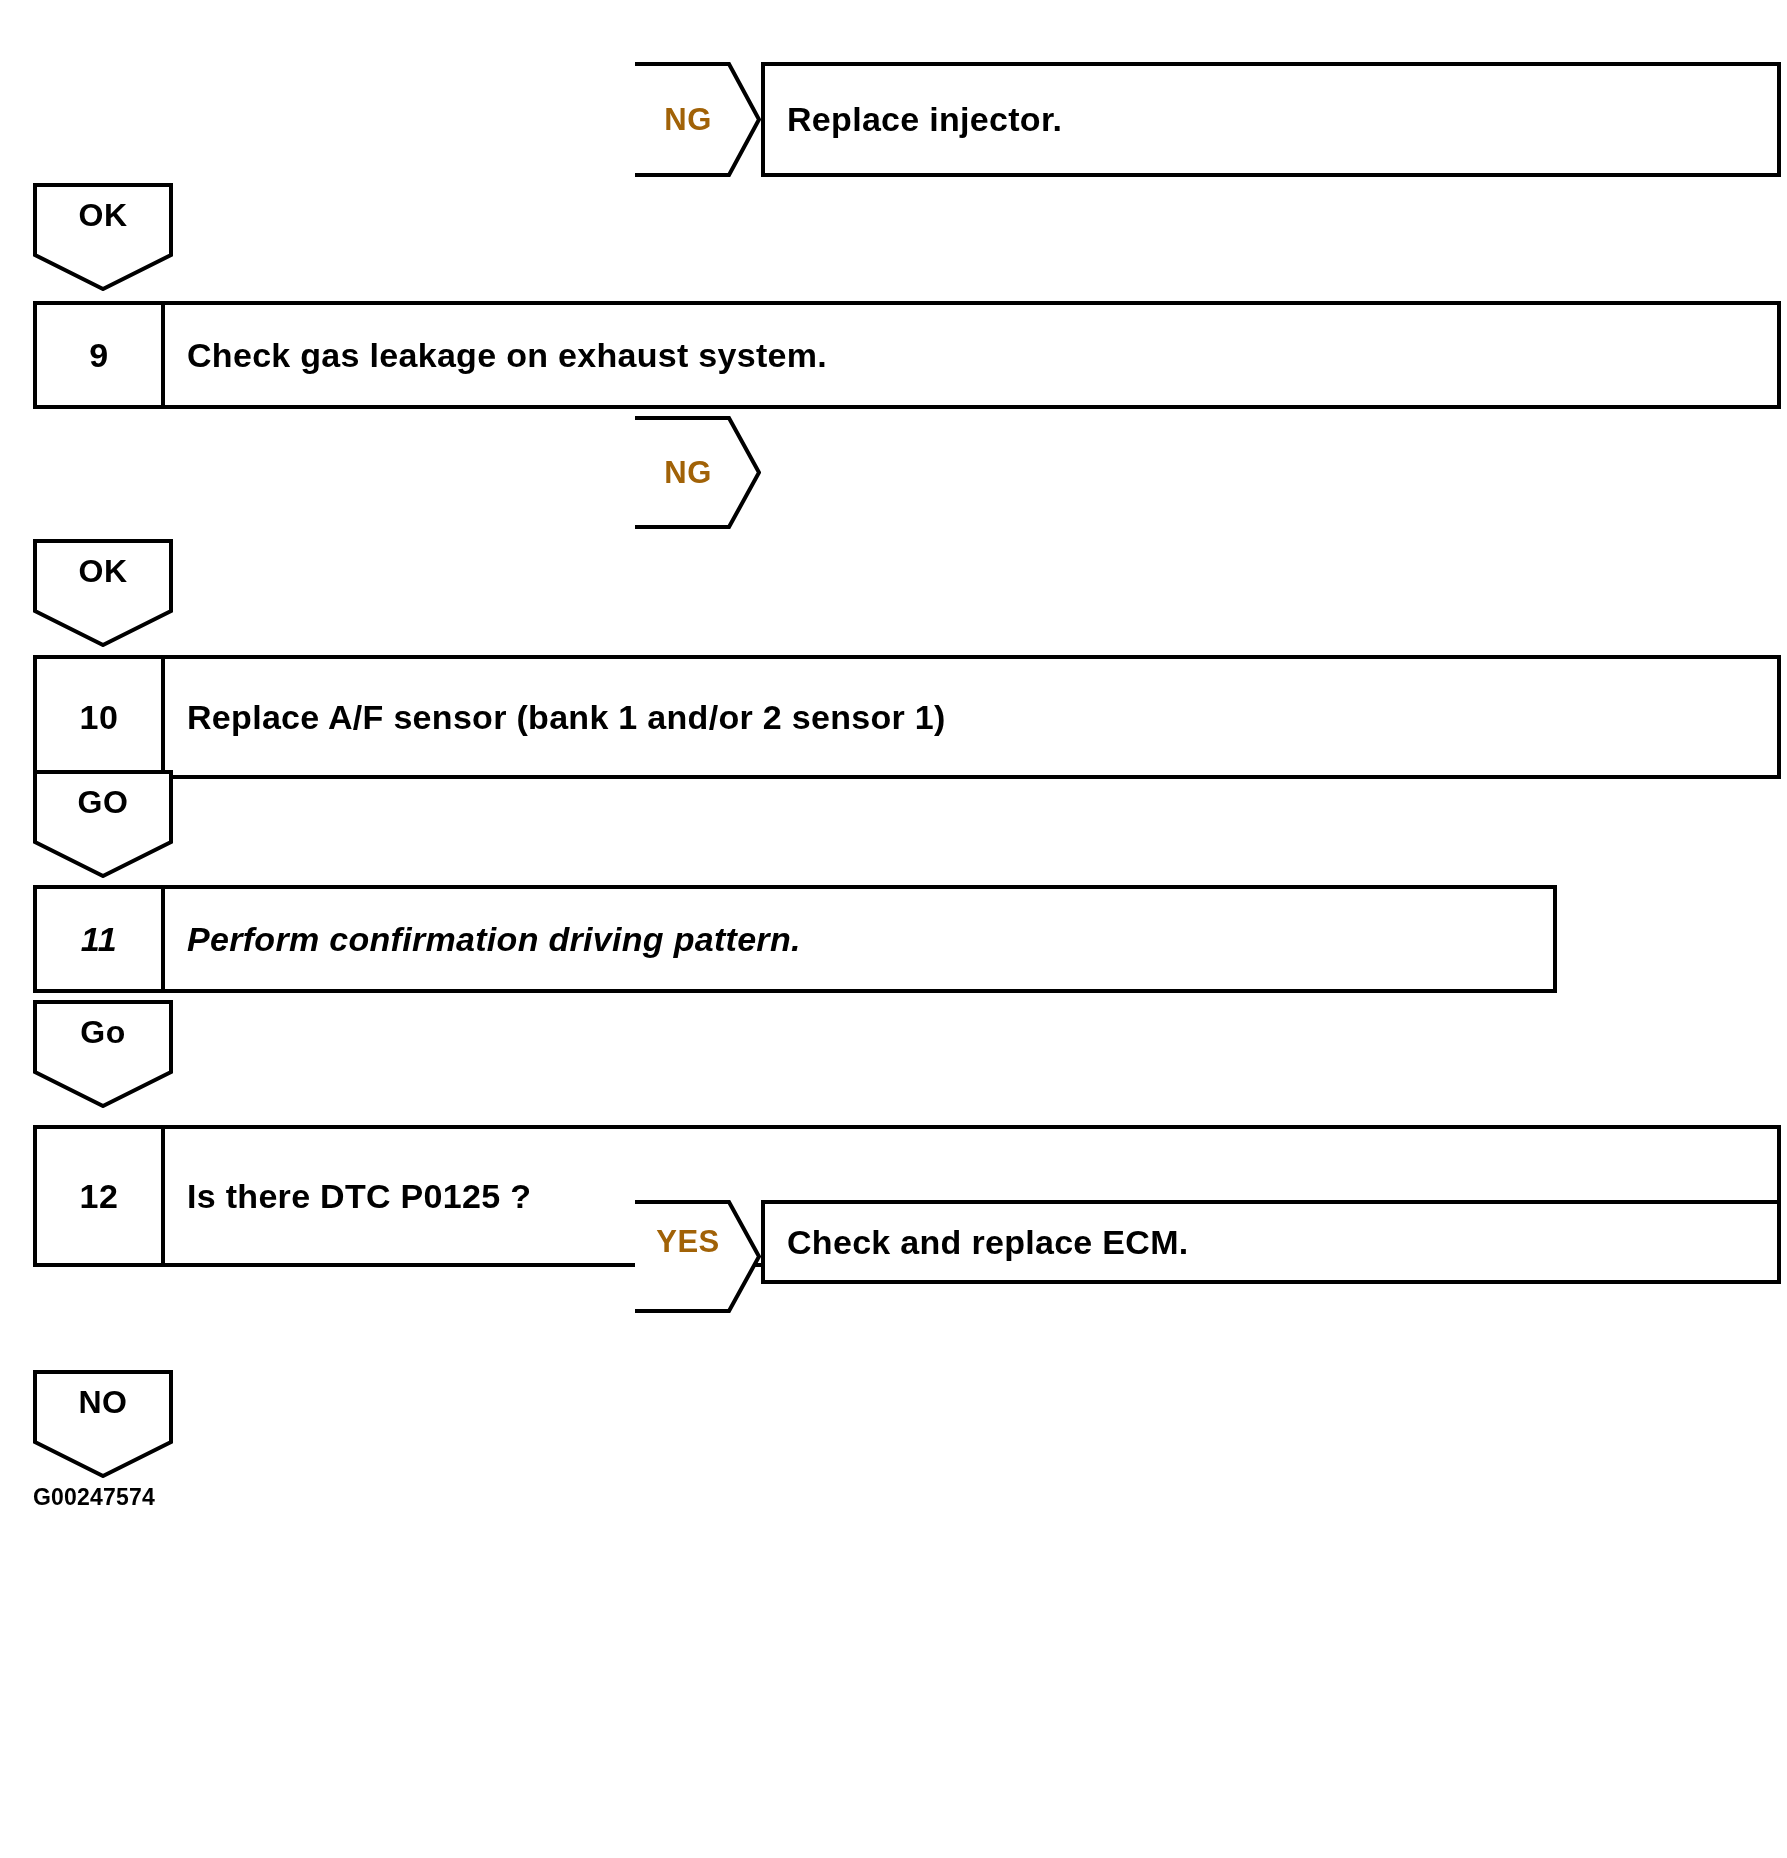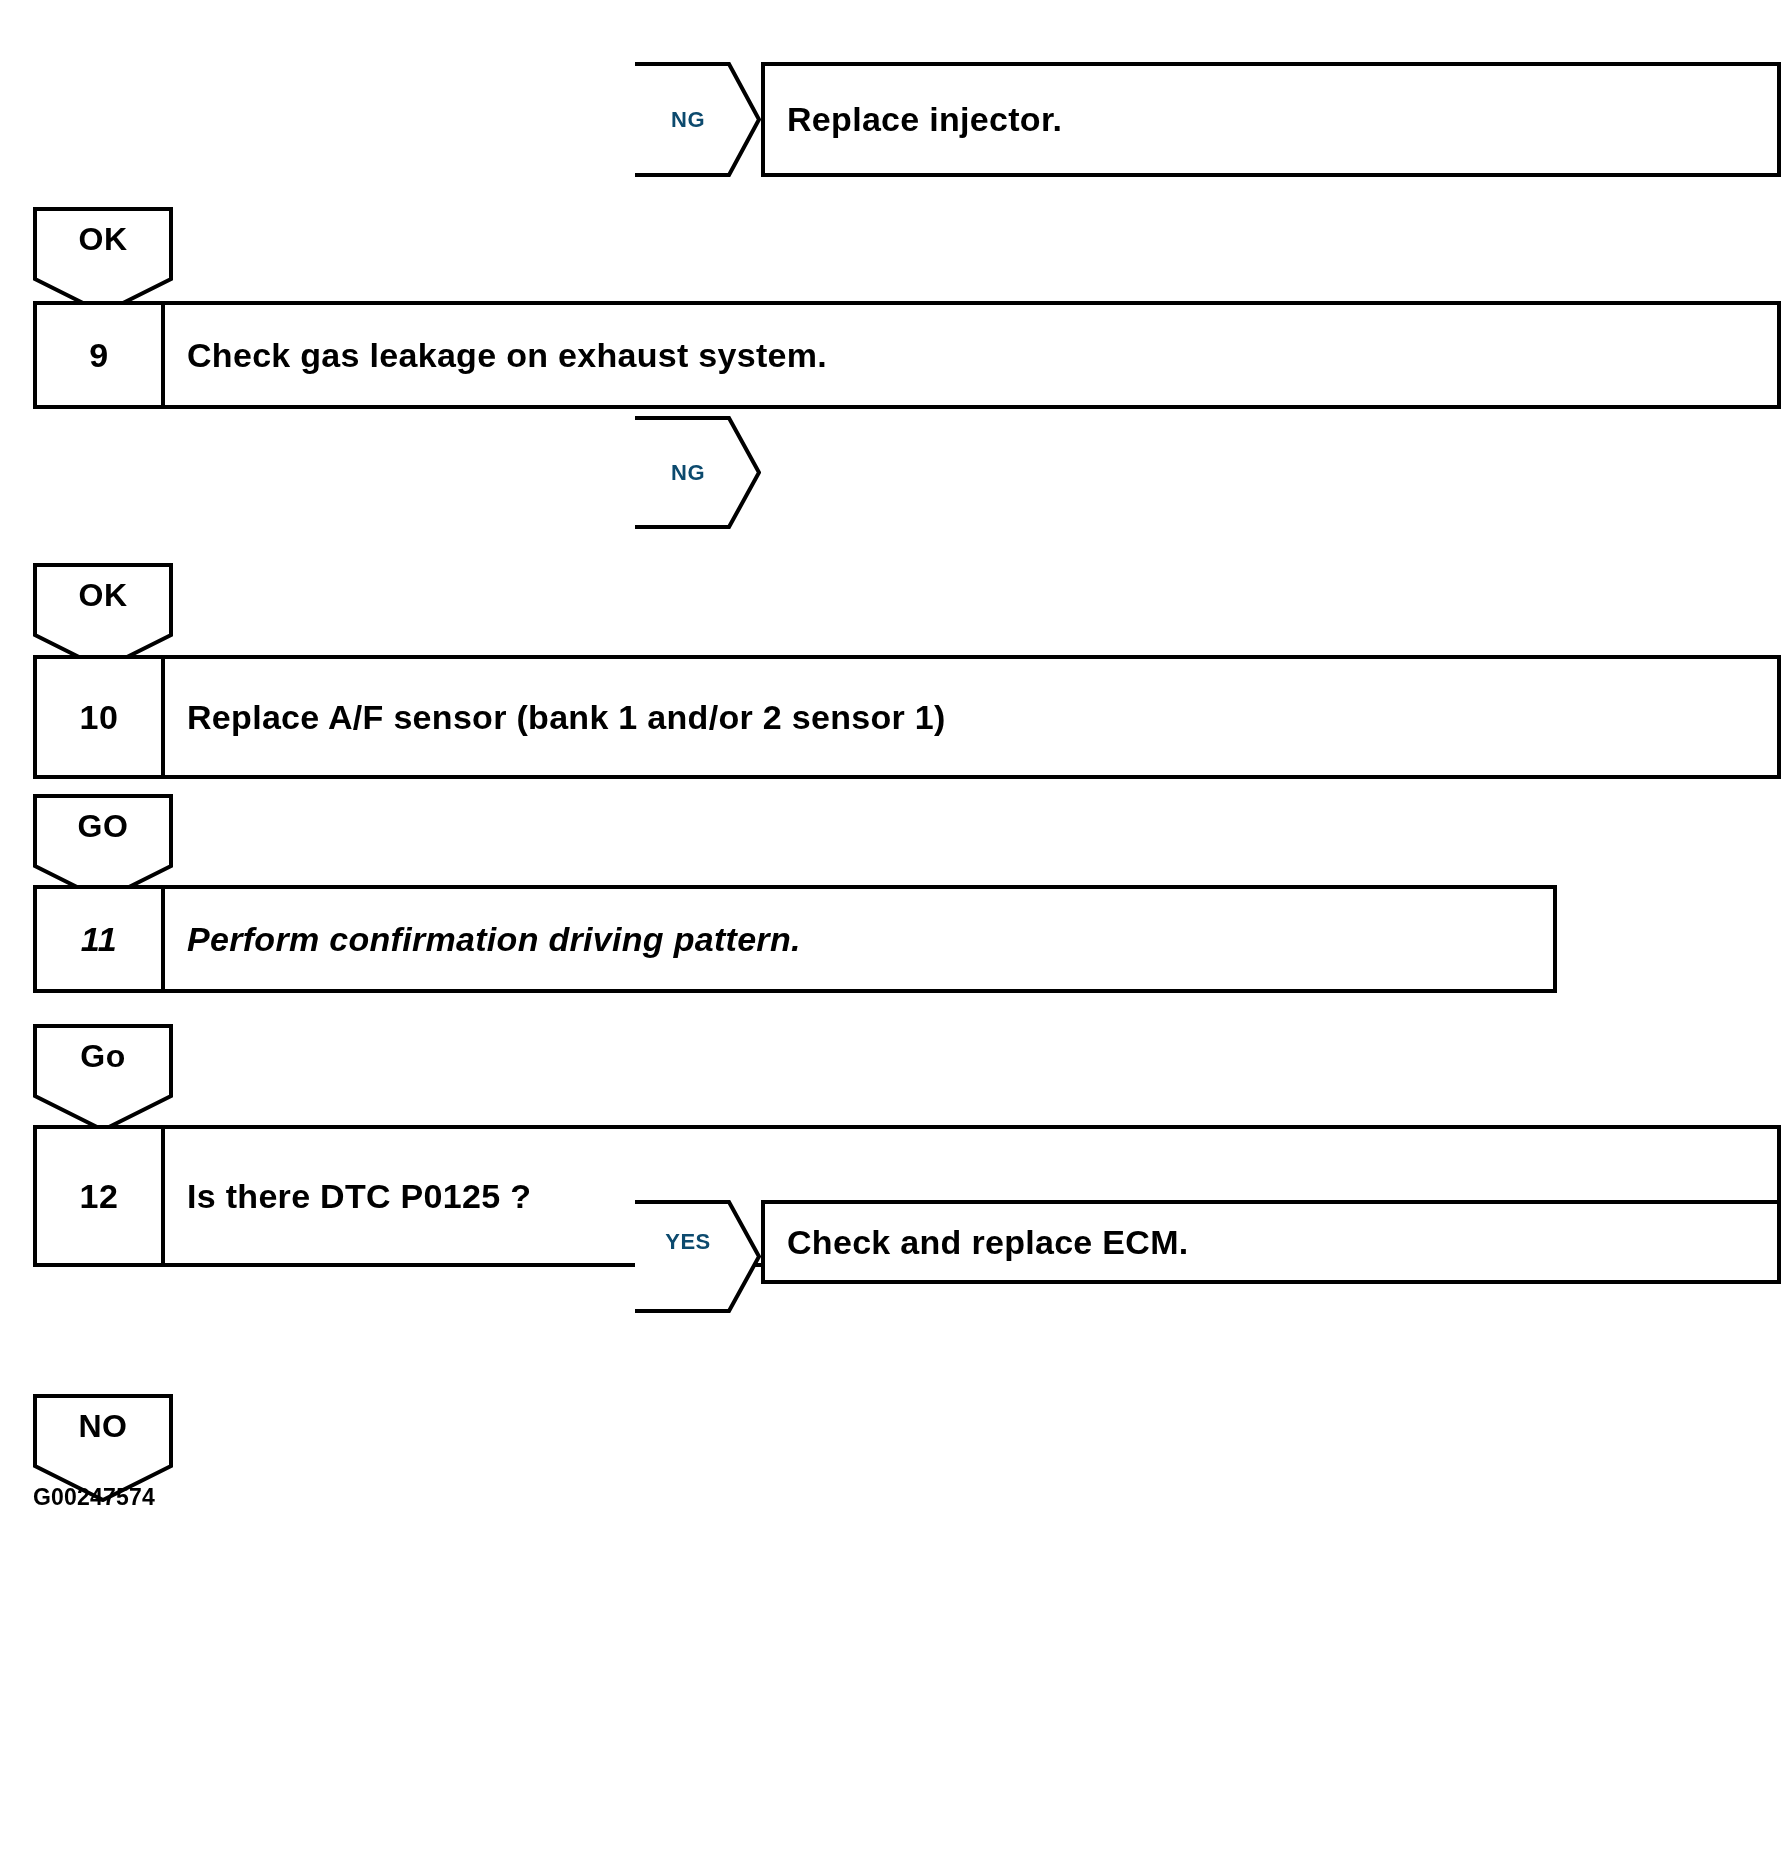--- a/index.html
+++ b/index.html
@@ -68,23 +68,23 @@
     position: absolute;
     inset: 0;
   }
   .result-tag .tag-label {
     position: absolute;
     inset: 0;
     display: flex;
     align-items: center;
     justify-content: center;
     padding-right: 18px;
-    font-size: 22px;
-    font-weight: bold;
-    color: #0c4a6e;
+    font-size: 31px;
+    font-weight: bold;
+    color: #a16207;
     letter-spacing: 0.5px;
   }
   .result-box {
     flex: 1;
     border: 4px solid #000;
     box-sizing: border-box;
     background: #fff;
     display: flex;
     align-items: center;
     padding-left: 22px;
@@ -93,21 +93,20 @@
     color: #000;
     letter-spacing: 0.3px;
     text-align: right;
   }
 
   
   .down-arrow {
     position: absolute;
     width: 140px;
     height: 108px;
-    margin-top: 24px;
   }
   .down-arrow svg {
     position: absolute;
     inset: 0;
     width: 100%;
     height: 100%;
     display: block;
   }
   .down-arrow .arrow-label {
     position: absolute;

